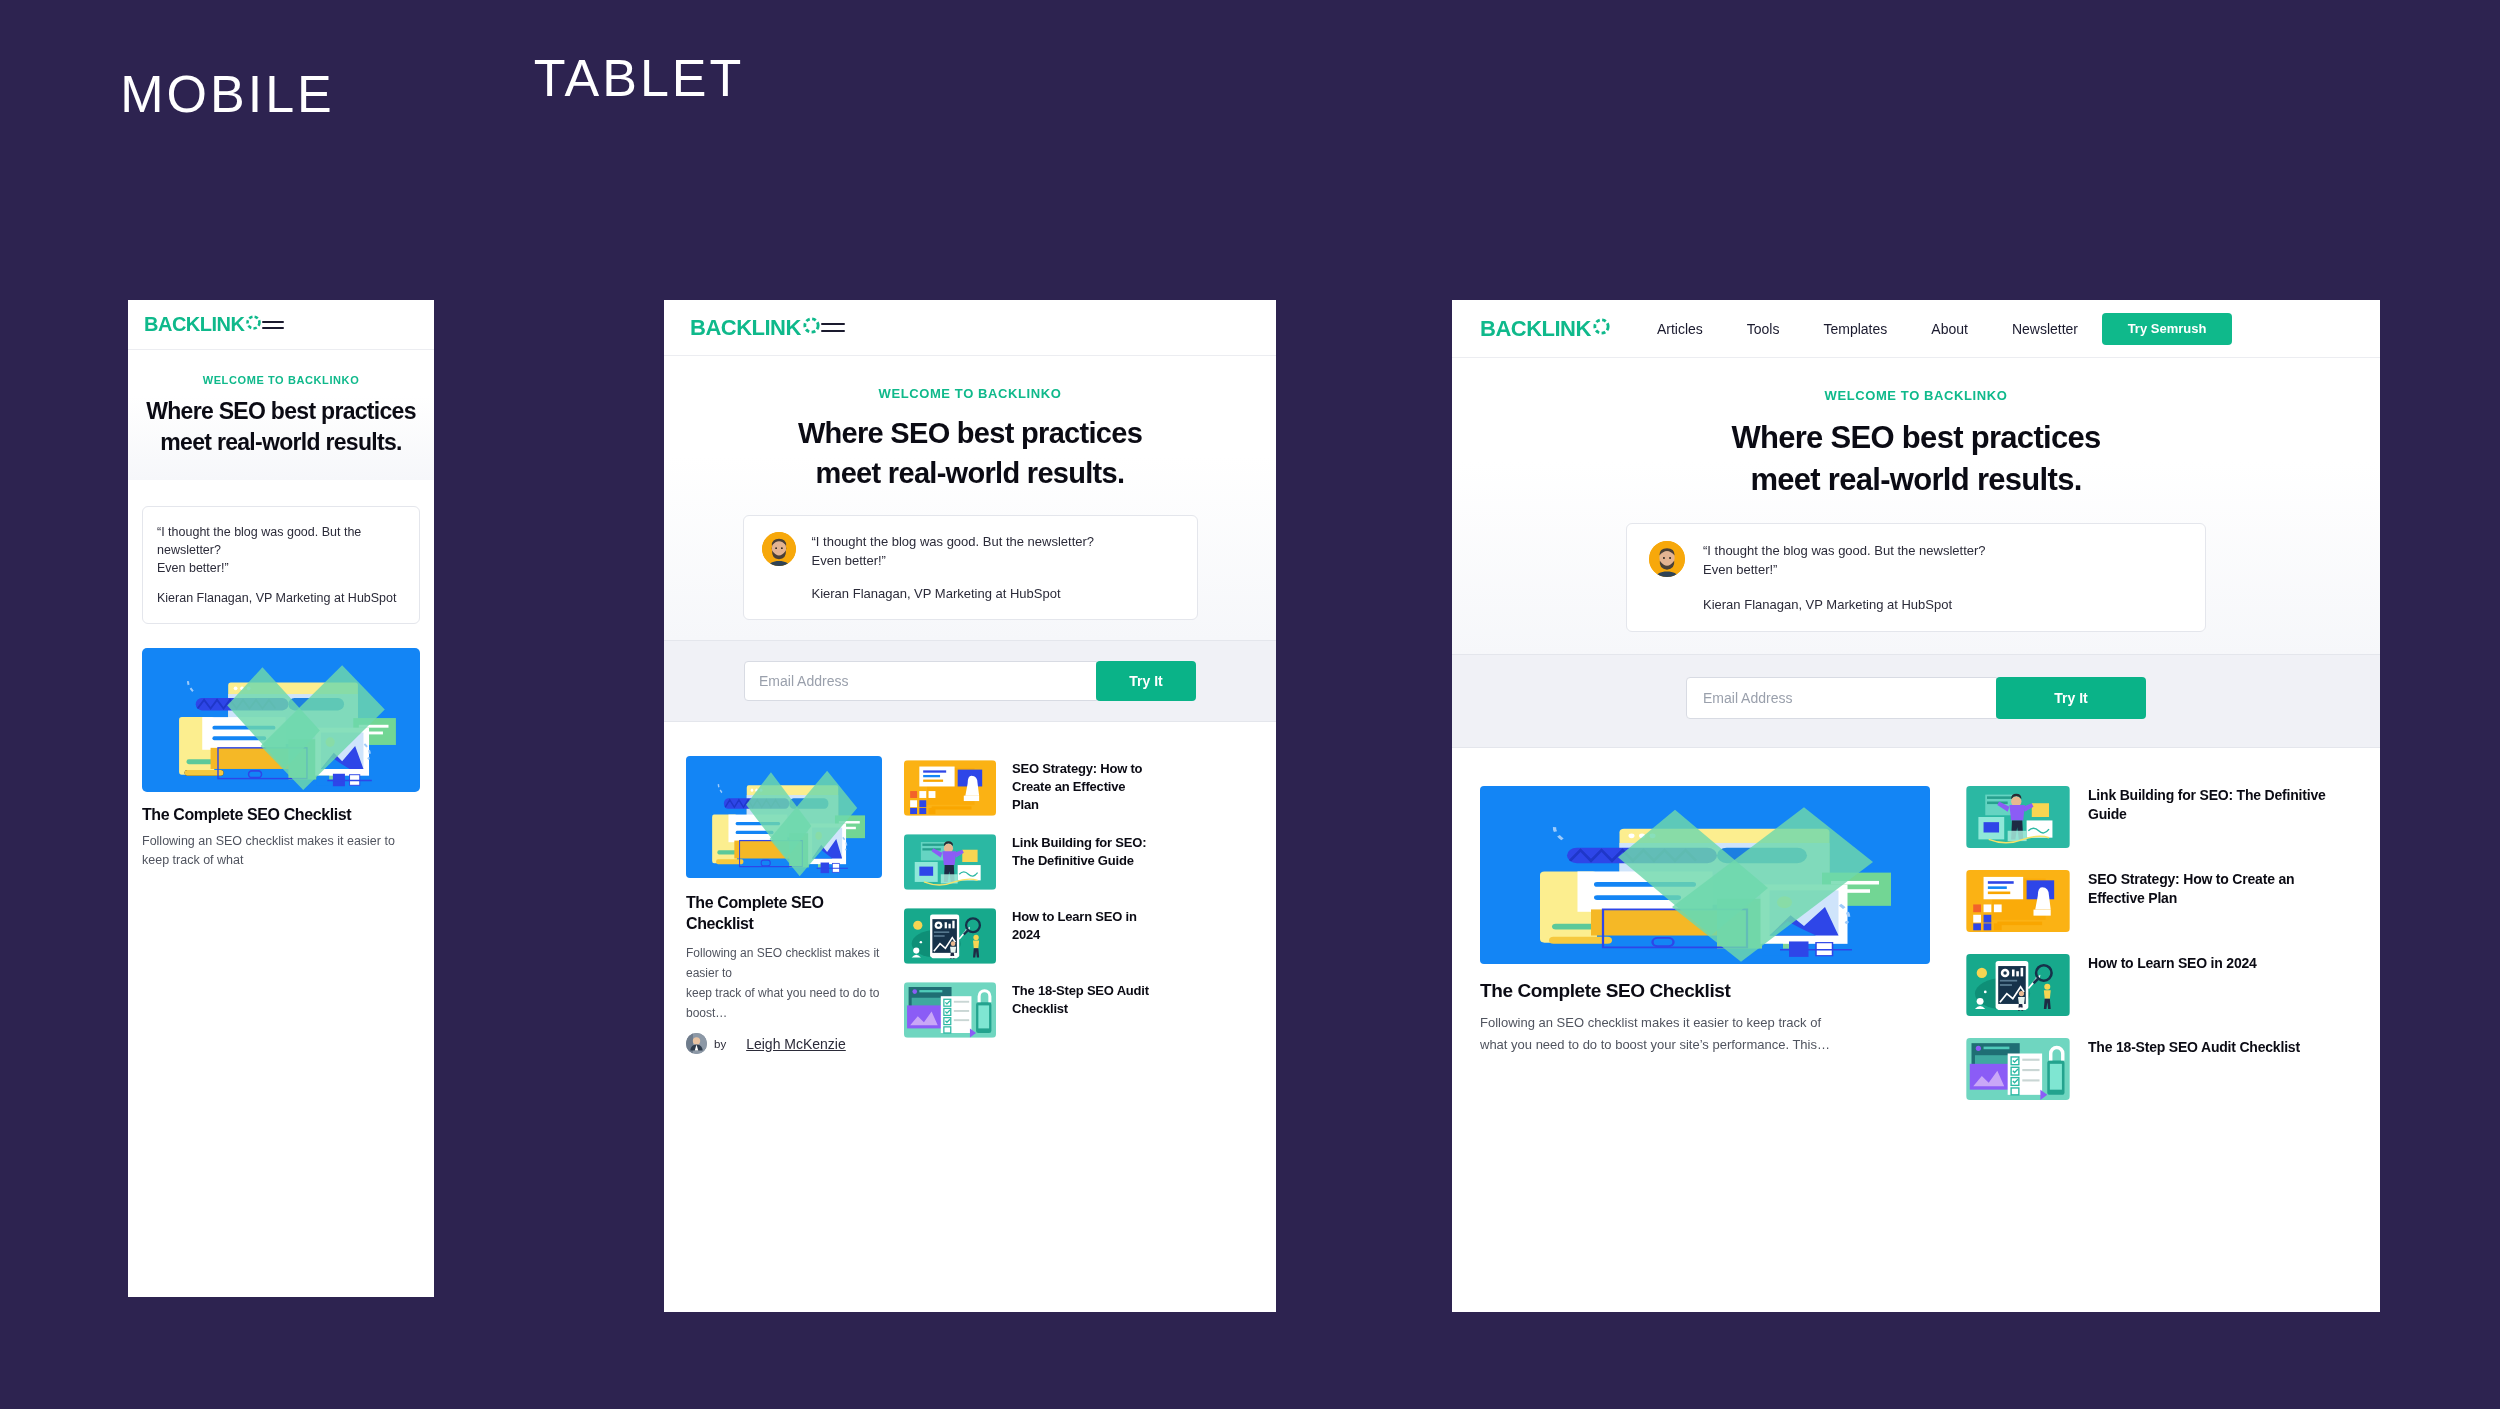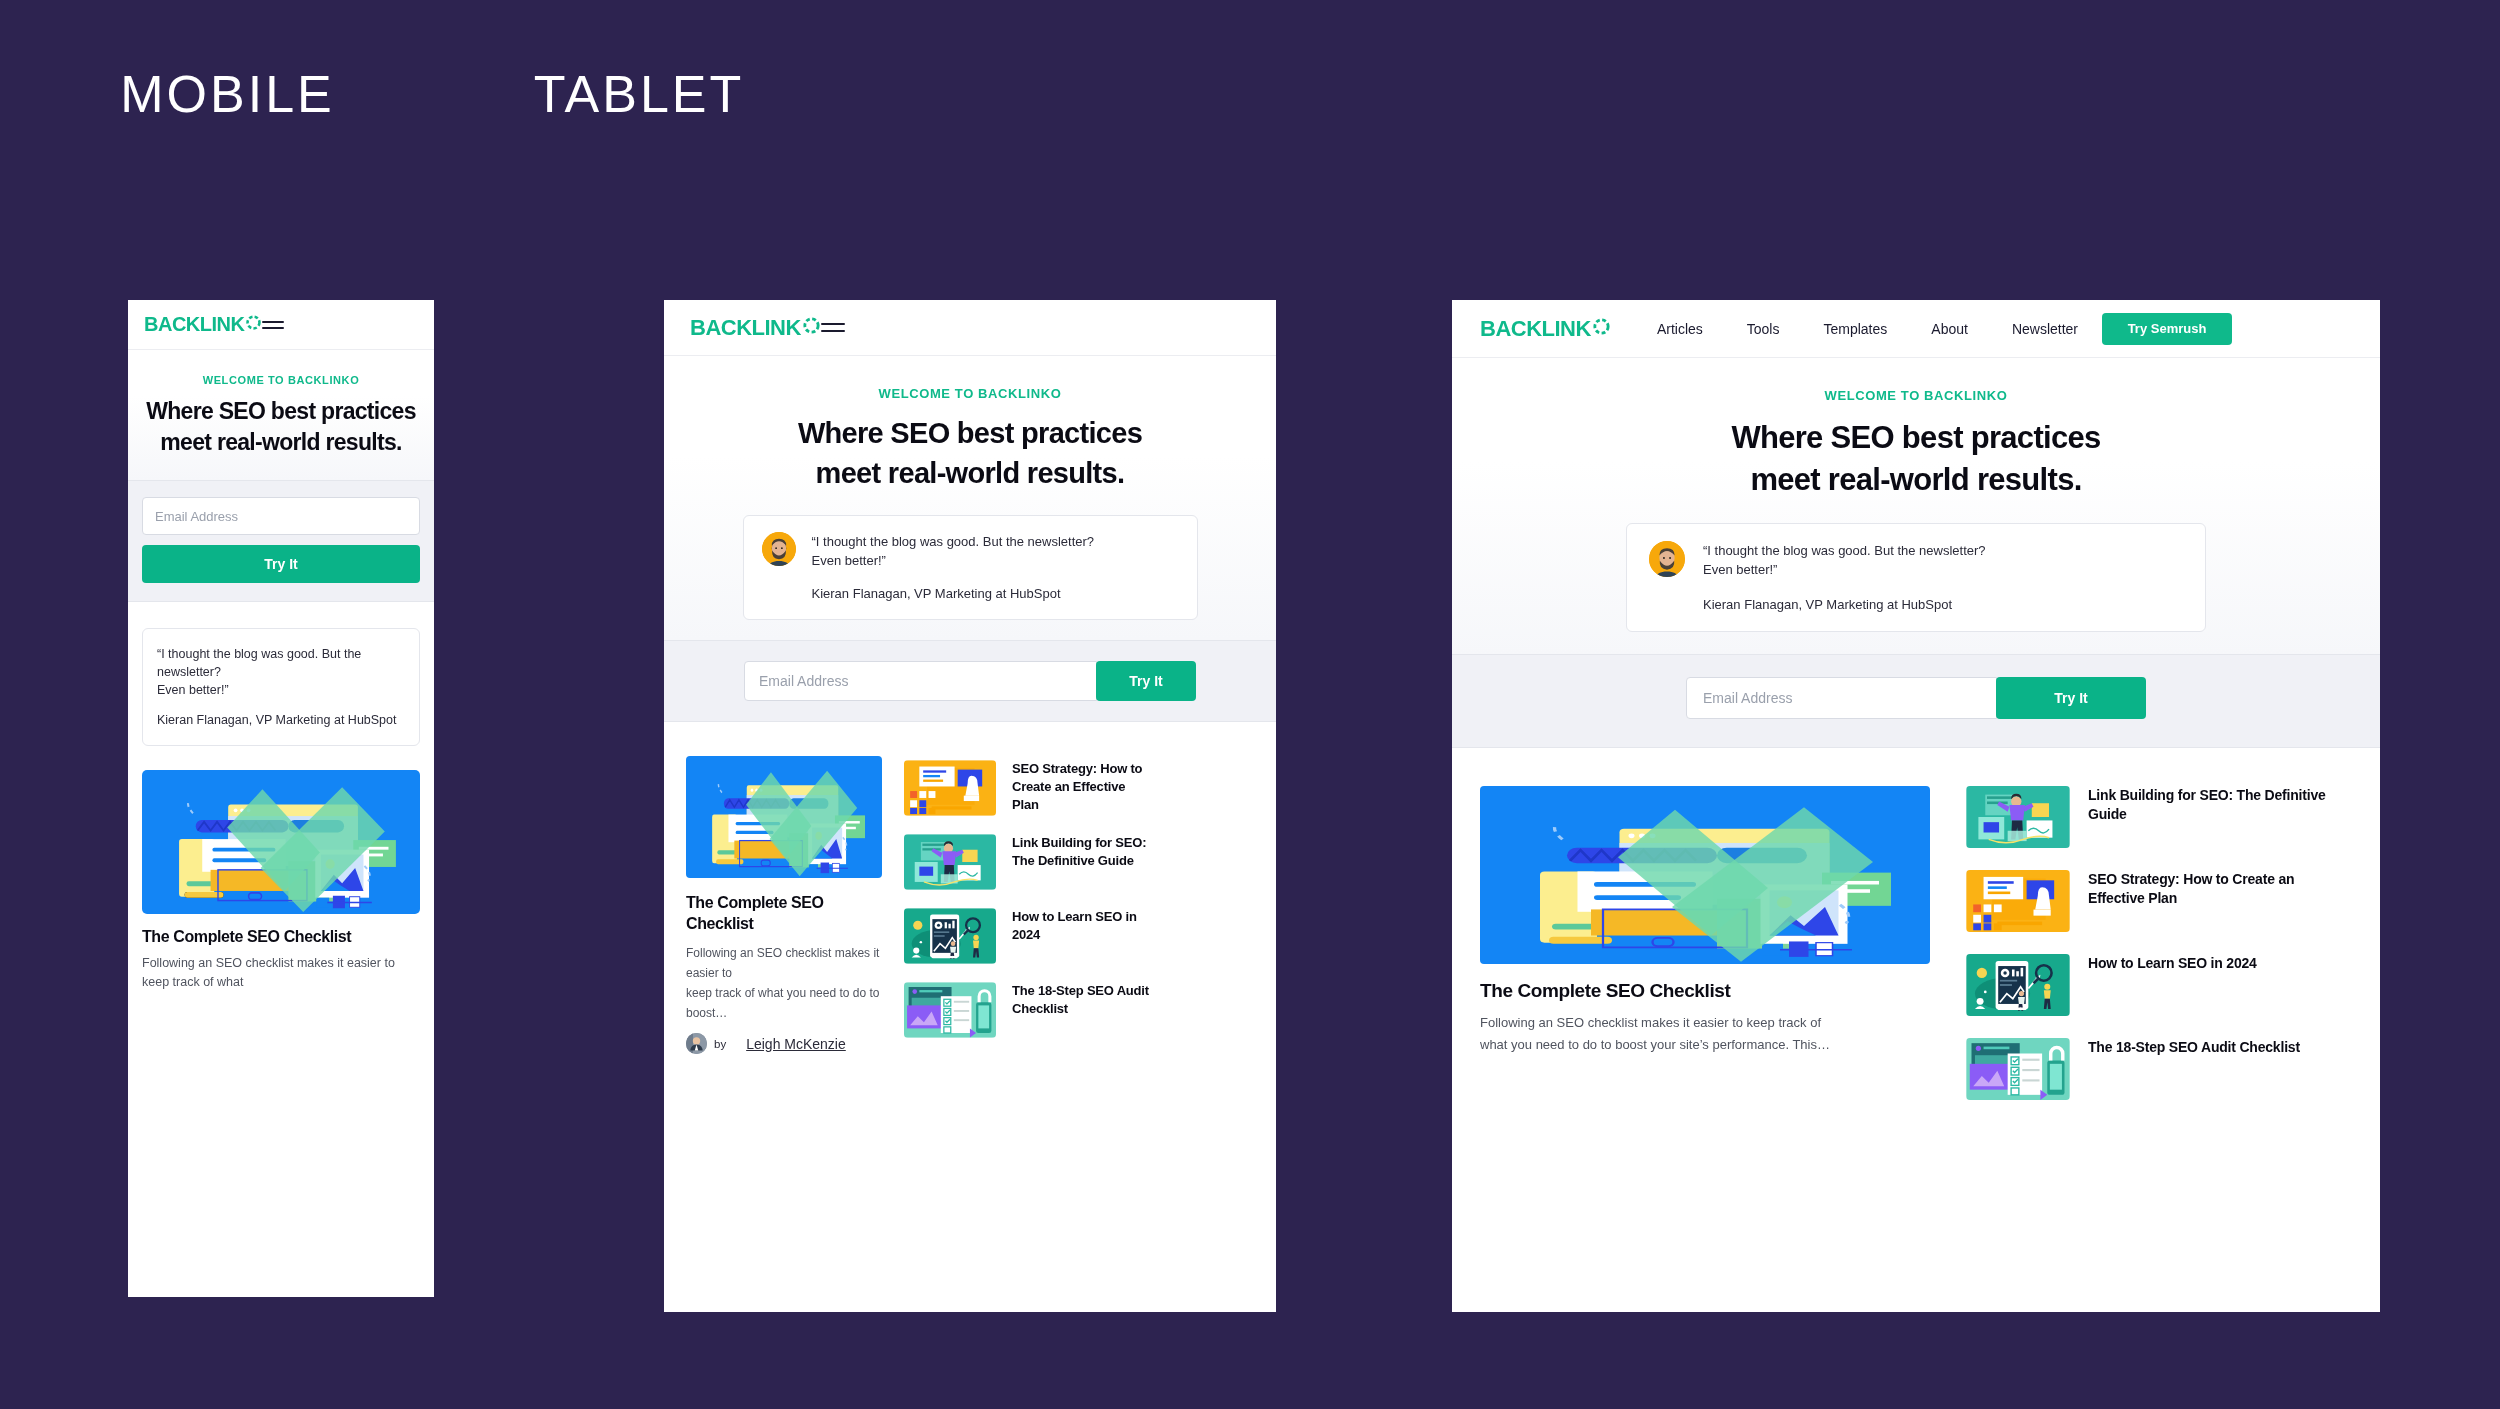--- a/index.html
+++ b/index.html
@@ -115,21 +115,21 @@
   .art-title { color: #0B0B14; font-weight: 700; letter-spacing: -0.2px; }
 
   svg { display: block; }
 </style>
 </head>
 <body style="background: rgb(45, 35, 80);">
 
 <div class="stage">
 
   <div class="vp-label" style="left:0px; top:64px; width:455px;">MOBILE</div>
-  <div class="vp-label" style="left:414px; top:64px; width:450px;">TABLET</div>
+  <div class="vp-label" style="left:414px; top:48px; width:450px;">TABLET</div>
 
   <div class="device" style="left:128px; top:300px; width:306px; height:997px;">
 
     <div class="site-header" style="height:50px; padding:0 16px;">
       <div class="logo-wrap">
         <span class="logo-text" style="font-size:20px;">BACKLINK</span>
         <span class="logo-o" style="margin-left:1px;">
           <svg width="17" height="17" viewBox="0 0 20 20">
             <circle cx="10" cy="10" r="7" fill="none" stroke="#0FB98B" stroke-width="3" stroke-dasharray="4.1 2.6"></circle>
           </svg>
@@ -142,24 +142,20 @@
     </div>
 
     <div class="hero" style="padding:24px 14px 22px;">
       <div class="eyebrow" style="font-size:11px;">WELCOME TO BACKLINKO</div>
       <div style="margin-top:10px;">
         <div class="headline" style="font-size:23px; line-height:31px;">Where SEO best practices</div>
         <div class="headline" style="font-size:23px; line-height:31px;">meet real-world results.</div>
       </div>
     </div>
 
-    <div class="form-band" style="padding:16px 14px 18px;">
-      <input class="email-input" style="width: 100%; height: 38px; padding: 0px 12px; font-size: 13px;" placeholder="Email Address">
-      <button class="try-btn" style="width:100%; height:38px; margin-top:10px; font-size:14px;">Try It</button>
-    </div>
 
     <div style="padding:26px 14px 24px; background:#fff;">
       <div class="quote-card" style="padding:16px 14px; flex-direction:column;">
         <div class="quote-body">
           <div class="quote-text" style="font-size:12.5px; line-height:18px;">“I thought the blog was good. But the newsletter?</div>
           <div class="quote-text" style="font-size:12.5px; line-height:18px;">Even better!”</div>
           <div class="quote-attrib" style="font-size:12.5px; line-height:18px; margin-top:12px;">Kieran Flanagan, VP Marketing at HubSpot</div>
         </div>
       </div>
     </div>

